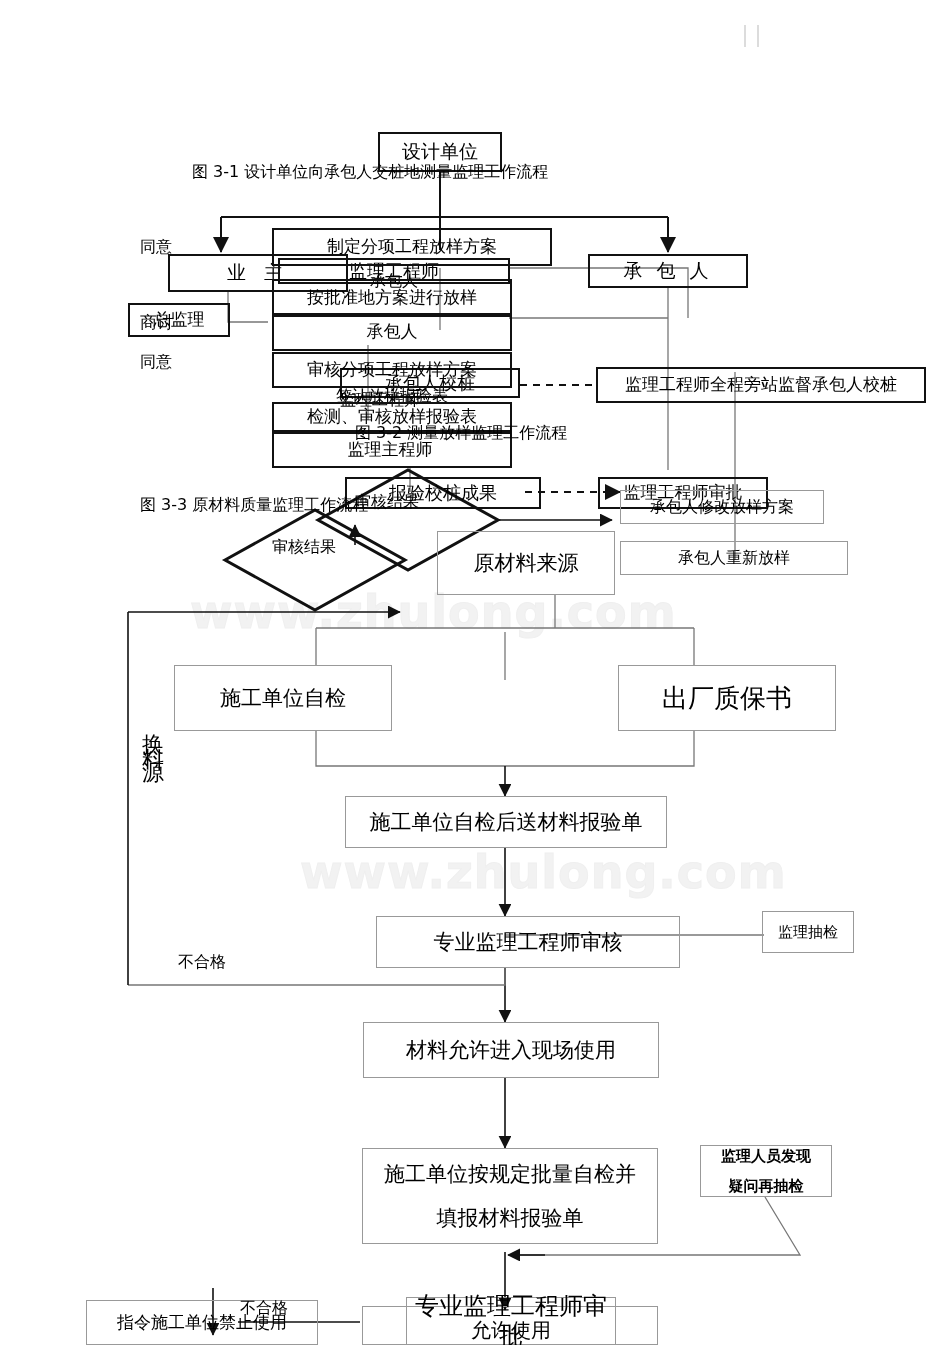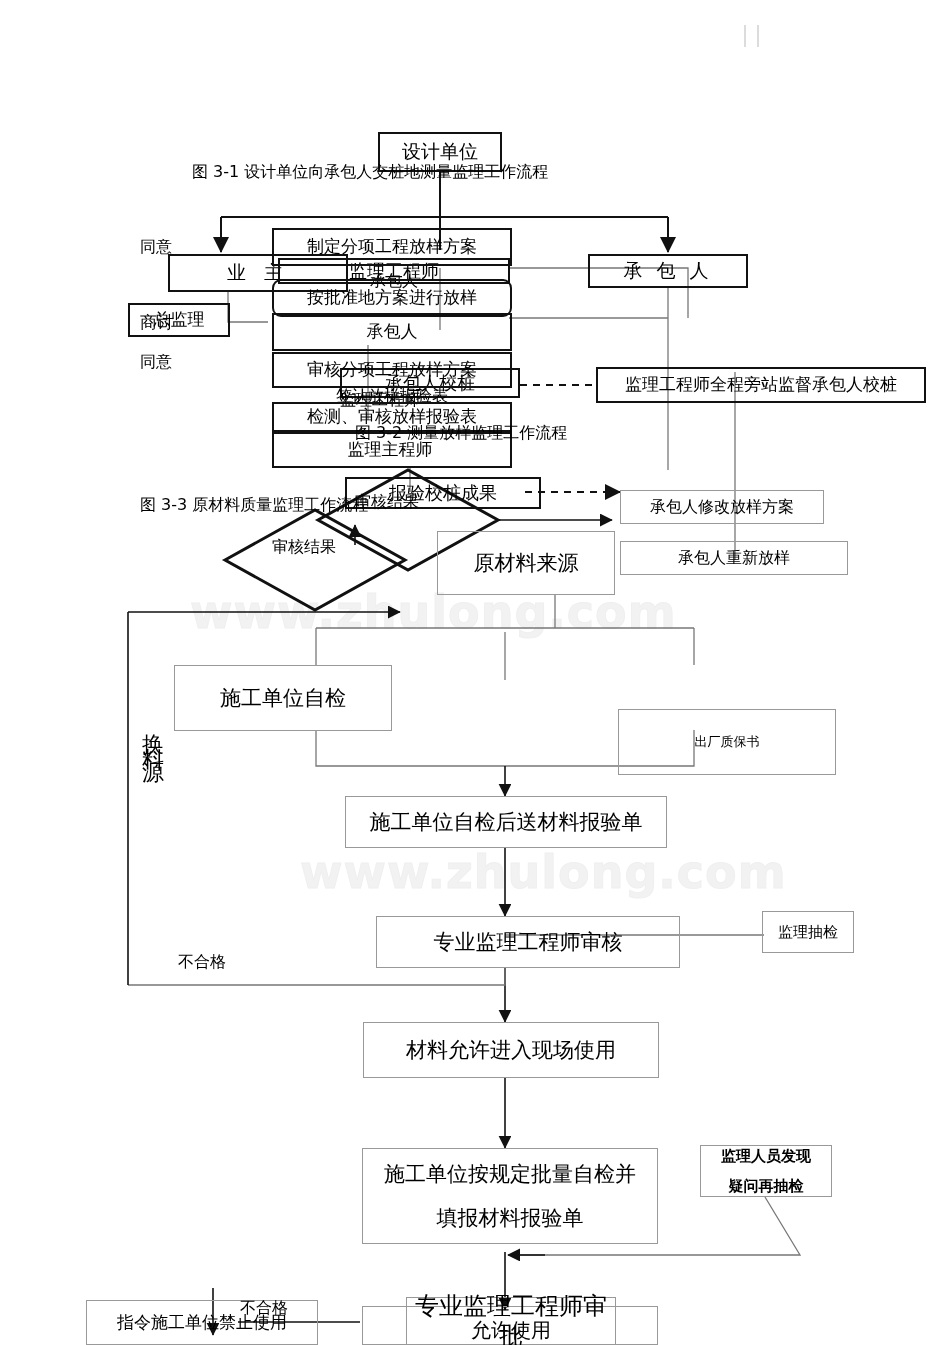--- a/index.html
+++ b/index.html
@@ -122,24 +122,25 @@
   <div class="node bxb" style="left:340px;top:368px;width:180px;height:30px;font-size:18px;">承包人校桩</div>
 
   <div class="node" style="left:290px;top:388px;width:180px;height:24px;font-size:16px;">监理工程师</div>
 
   <div class="node" style="left:300px;top:438px;width:180px;height:24px;font-size:17px;">监理主程师</div>
 
   <div class="node bxb" style="left:596px;top:367px;width:330px;height:36px;font-size:17px;">监理工程师全程旁站监督承包人校桩</div>
 
   <div class="node bxb" style="left:345px;top:477px;width:196px;height:32px;font-size:18px;">报验校桩成果</div>
 
+  <div class="node bxb" style="left:598px;top:477px;width:170px;height:32px;font-size:17px;">监理工程师审批</div>
 
-  <div class="node bxb" style="left:272px;top:228px;width:240px;height:38px;font-size:17px;">制定分项工程放样方案</div>
+  <div class="node bxb" style="left:272px;top:228px;width:280px;height:38px;font-size:17px;">制定分项工程放样方案</div>
 
-  <div class="node bxb" style="left:272px;top:279px;width:240px;height:38px;font-size:17px;border-radius:9px;">按批准地方案进行放样</div>
+  <div class="node bxb" style="left:272px;top:279px;width:240px;height:38px;font-size:17px;">按批准地方案进行放样</div>
 
   <div class="node bxb" style="left:272px;top:313px;width:240px;height:38px;font-size:17px;">承包人</div>
 
   <div class="node bxb" style="left:272px;top:352px;width:240px;height:36px;font-size:17px;">审核分项工程放样方案</div>
 
   <div class="node" style="left:272px;top:383px;width:240px;height:26px;font-size:16px;">签认放样报验表</div>
 
   <div class="node bxb" style="left:272px;top:402px;width:240px;height:30px;font-size:17px;">检测、审核放样报验表</div>
 
   <div class="node bxb" style="left:272px;top:432px;width:240px;height:36px;"></div>
@@ -154,21 +155,21 @@
   <div class="node bxg" style="left:620px;top:541px;width:228px;height:34px;font-size:16px;">承包人重新放样</div>
 
   <div class="lbl" style="left:140px;top:495px;font-size:16px;">图 3-3  原材料质量监理工作流程</div>
 
   <div class="node bxg" style="left:437px;top:531px;width:178px;height:64px;font-size:21px;">原材料来源</div>
 
   <div class="vtext" style="left:138px;top:716px;font-size:22px;">换料源</div>
 
   <div class="node bxg" style="left:174px;top:665px;width:218px;height:66px;font-size:21px;">施工单位自检</div>
 
-  <div class="node bxg" style="left:618px;top:665px;width:218px;height:66px;font-size:13px;margin-top:44px;">出厂质保书</div>
+  <div class="node bxg" style="left:618px;top:665px;width:218px;height:66px;font-size:26px;">出厂质保书</div>
 
   <div class="node bxg" style="left:345px;top:796px;width:322px;height:52px;font-size:21px;">施工单位自检后送材料报验单</div>
 
   <div class="node bxg" style="left:376px;top:916px;width:304px;height:52px;font-size:21px;">专业监理工程师审核</div>
 
   <div class="node bxg" style="left:762px;top:911px;width:92px;height:42px;font-size:15px;">监理抽检</div>
 
   <div class="lbl" style="left:178px;top:952px;font-size:16px;">不合格</div>
 
   <div class="node bxg" style="left:363px;top:1022px;width:296px;height:56px;font-size:21px;">材料允许进入现场使用</div>

